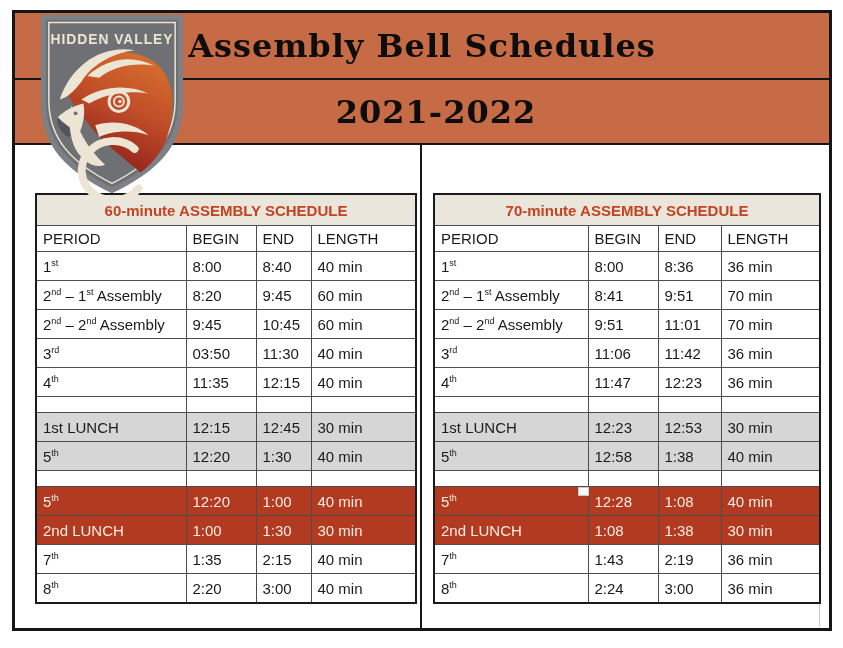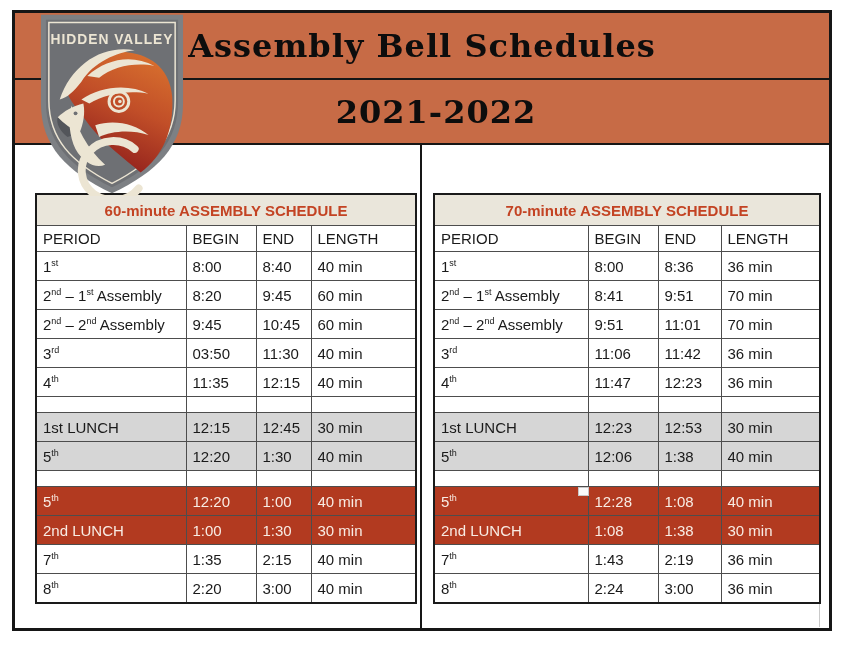--- a/index.html
+++ b/index.html
@@ -247,21 +247,21 @@
             <td></td>
           </tr>
           <tr class="t-row gray">
             <td>1st LUNCH</td>
             <td>12:23</td>
             <td>12:53</td>
             <td>30 min</td>
           </tr>
           <tr class="t-row gray">
             <td>5<sup>th</sup></td>
-            <td>12:06</td>
+            <td>12:58</td>
             <td>1:38</td>
             <td>40 min</td>
           </tr>
           <tr class="t-spacer">
             <td></td>
             <td></td>
             <td></td>
             <td></td>
           </tr>
           <tr class="t-row red">

